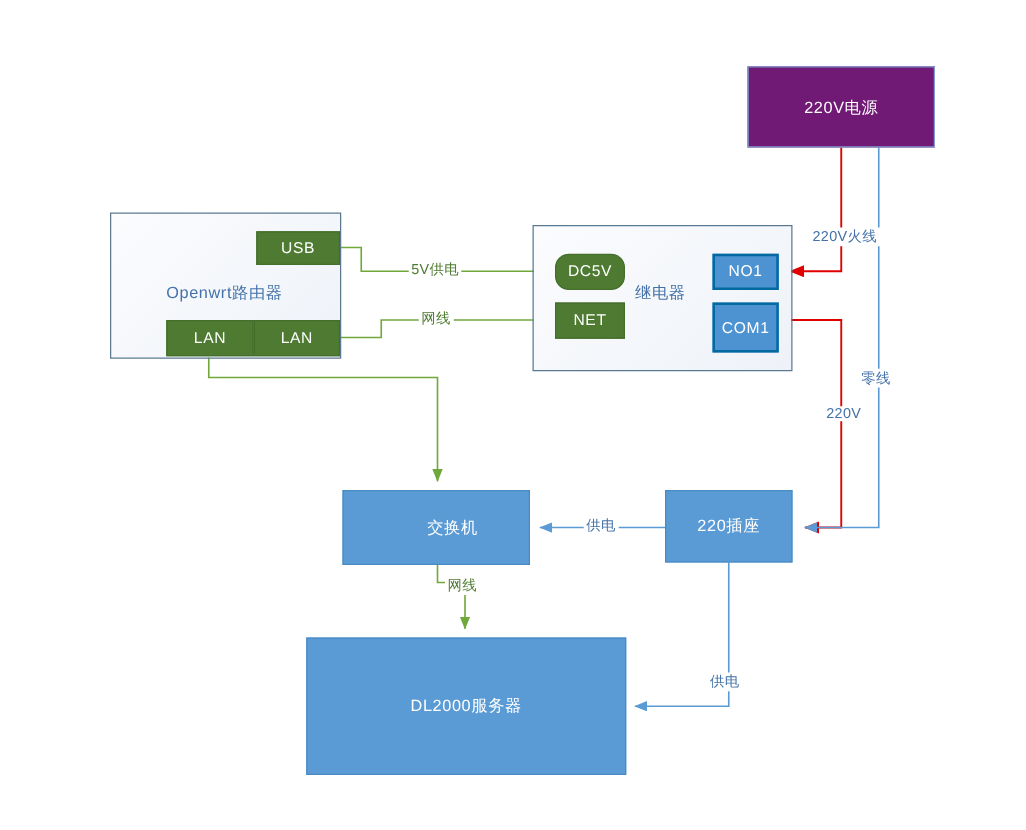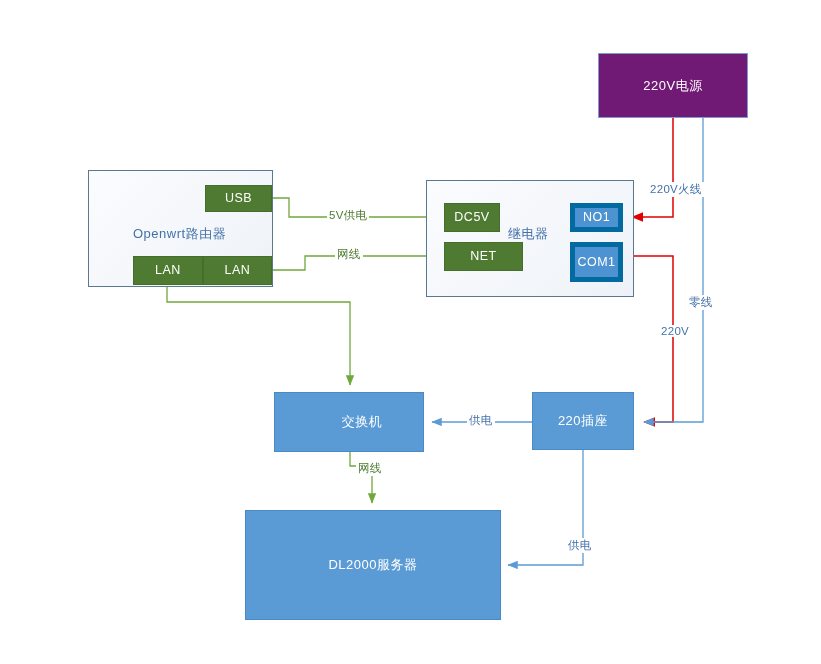--- a/index.html
+++ b/index.html
@@ -52,21 +52,21 @@
   .green-solid {
     background: #4E7B31;
     border: 1px solid #456d2b;
     color: #ffffff;
     font-size: 12.5px;
     letter-spacing: 0.5px;
   }
   
   .blue-port {
     background: #4E93D1;
-    border: 5px solid #0369a1;
+    border: 2px solid #0369a1;
     color: #ffffff;
     font-size: 12.5px;
     letter-spacing: 0.5px;
   }
   
   .container-box {
     background: linear-gradient(135deg, #fbfcfe 0%, #eef2f8 100%);
     border: 1px solid #5b7891;
     color: #4472a8;
     font-size: 13px;
@@ -141,25 +141,25 @@
   <div class="node green-solid" style="left:133px; top:256px; width:70px; height:29px;">
     <span>LAN</span>
   </div>
   <div class="node green-solid" style="left:203px; top:256px; width:69px; height:29px;">
     <span>LAN</span>
   </div>
 
   <div class="node container-box" style="left:426px; top:180px; width:208px; height:117px;"></div>
   <div class="container-label" style="left:508px; top:225px;">继电器</div>
 
-  <div class="node green-solid" style="left:444px; top:203px; width:56px; height:29px;">
+  <div class="node green-solid" style="left:444px; top:203px; width:56px; height:29px;border-radius:11px;">
     <span>DC5V</span>
   </div>
 
-  <div class="node green-solid" style="left:444px; top:242px; width:79px; height:29px;">
+  <div class="node green-solid" style="left:444px; top:242px; width:56px; height:29px;">
     <span>NET</span>
   </div>
 
   <div class="node blue-port" style="left:570px; top:203px; width:53px; height:29px;">
     <span>NO1</span>
   </div>
 
   <div class="node blue-port" style="left:570px; top:242px; width:53px; height:40px;">
     <span>COM1</span>
   </div>

